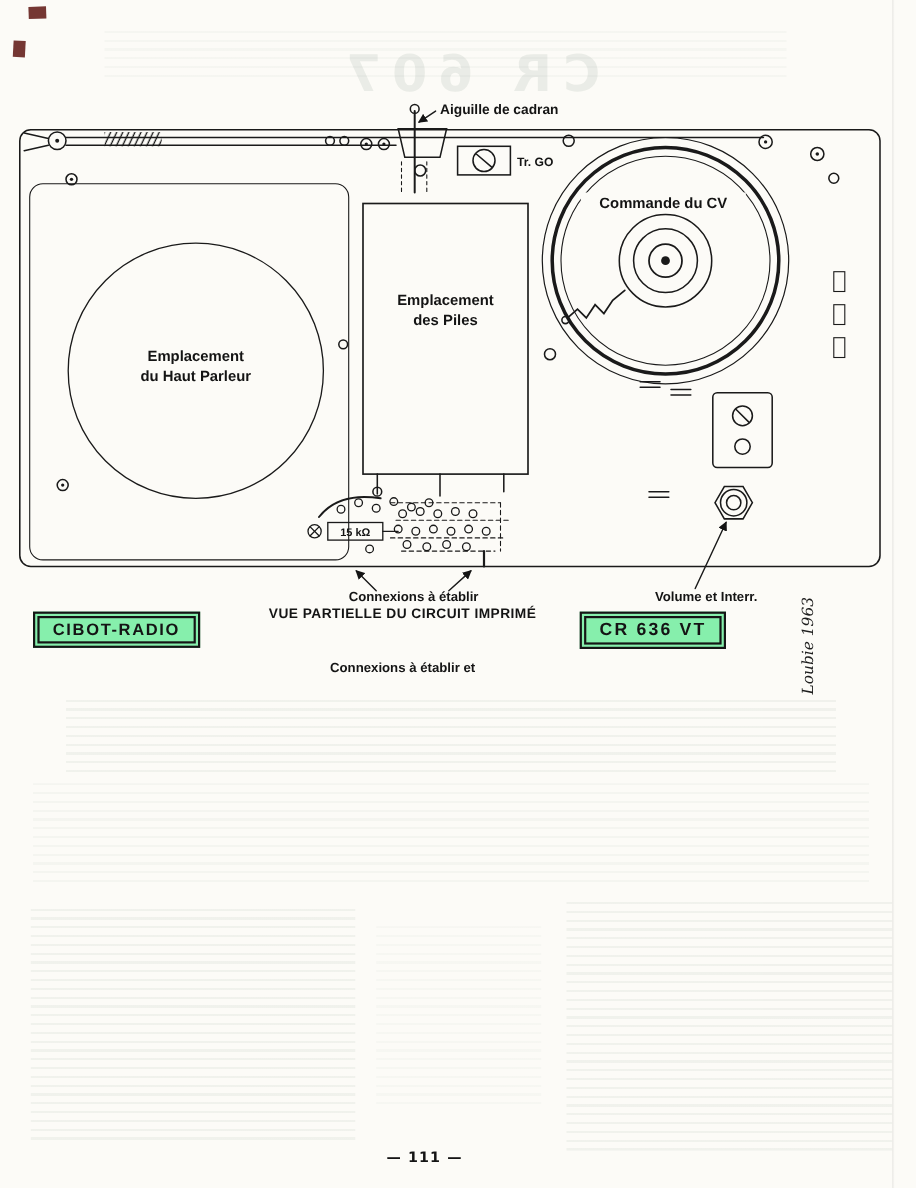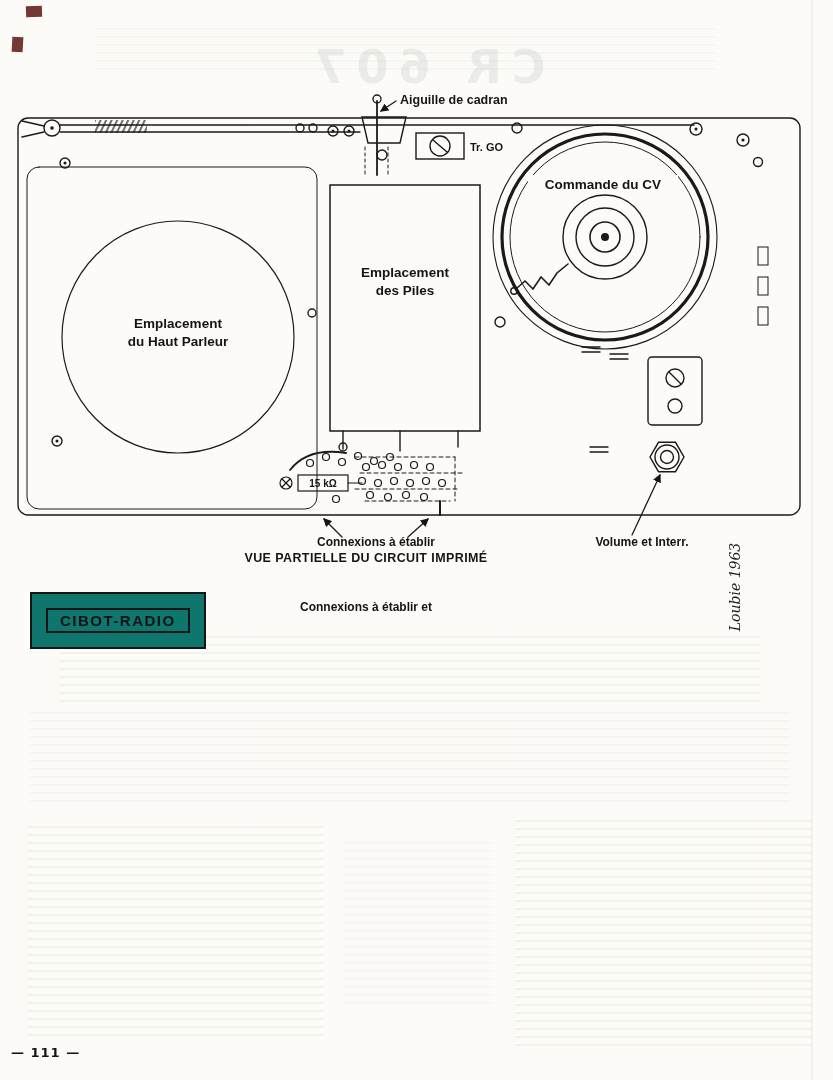--- a/index.html
+++ b/index.html
@@ -30,36 +30,36 @@
   #bleed-para-mid   { left:342px; top:842px; width:150px; height:168px; opacity:.25; }
   .bleed-title { position:absolute; left:280px; top:40px; width:290px; text-align:center;
                  transform:scaleX(-1); filter:blur(0.6px);
                  font:800 46px "DejaVu Sans", sans-serif; letter-spacing:10px;
                  color:rgba(115,140,125,0.13); }
 
   
   .figure { position:absolute; left:10px; top:85px; width:795px; height:470px; }
 
   
-  .labelbox { position:absolute; border:2.5px solid #151515; padding:14px; background:#0f766e;margin-top:36px; }
+  .labelbox { position:absolute; border:2.5px solid #151515; padding:2px; background:#86efac; }
   .labelbox-inner { border:2px solid #151515; padding:2px 12px; white-space:nowrap;
                     font:700 15px "Liberation Sans", sans-serif; letter-spacing:1.5px; }
   #brand-box { left:30px; top:556px; }
   #model-box { left:527px; top:556px; }
   #model-box .labelbox-inner { letter-spacing:2px; font-size:16px; }
 
   .caption-center { position:absolute; left:222px; top:551px; width:288px; text-align:center; }
   .cap-title { font:700 12.5px "Liberation Sans", sans-serif; letter-spacing:.4px; margin-bottom:3px; }
   .cap-sub   { font:700 12px  "Liberation Sans", sans-serif; line-height:14px;margin-top:35px; }
 
   .signature { position:absolute; left:690px; top:578px; width:92px; height:18px;
                transform:rotate(-90deg); text-align:center;
                font:italic 14px "DejaVu Serif", serif; color:#1d1d1d; }
 
-  .page-number { position:absolute; left:11px; top:1045px; width:772px; 
+  .page-number { position:absolute; left:0; top:1045px; width:772px; text-align:center;
                  font:700 13px "DejaVu Sans", sans-serif; letter-spacing:1px; }
 
   svg text { font-family:"Liberation Sans", sans-serif; font-weight:700; fill:#141414; }
 </style>
 </head>
 <body>
 
 <div class="page">
 
   <div class="bleed-title">CR 607</div>
@@ -246,17 +246,20 @@
 
   <div class="labelbox" id="brand-box">
     <div class="labelbox-inner">CIBOT-RADIO</div>
   </div>
 
   <div class="caption-center">
     <div class="cap-title">VUE PARTIELLE DU CIRCUIT IMPRIMÉ</div>
     <div class="cap-sub">Connexions à établir et</div>
   </div>
 
+  <div class="labelbox" id="model-box">
+    <div class="labelbox-inner">CR 636 VT</div>
+  </div>
 
   <div class="signature">Loubie 1963</div>
 
   <div class="page-number">— 111 —</div>
 </div>
 
 </body></html>

